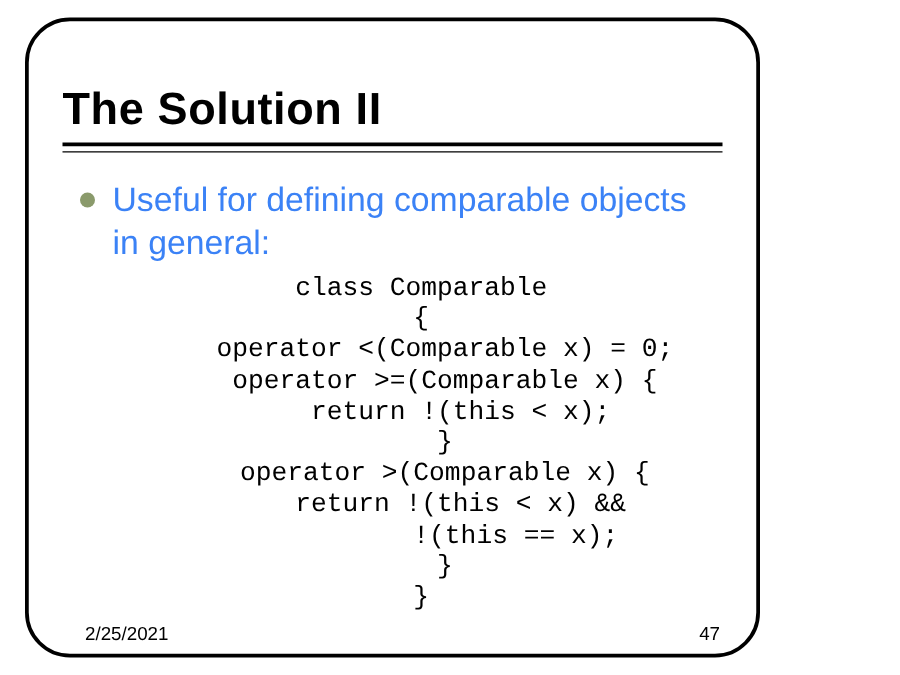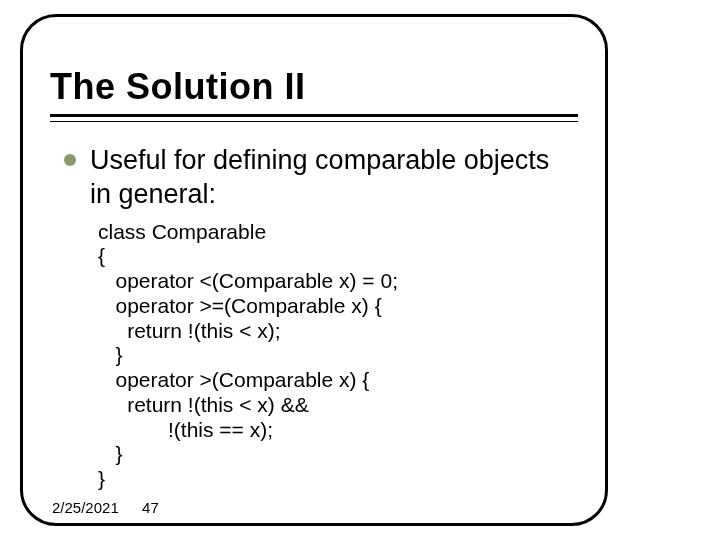--- a/index.html
+++ b/index.html
@@ -60,41 +60,43 @@
     width: 12px;
     height: 12px;
     border-radius: 50%;
     background: #8a9a6b;
     margin-top: 10px;
     margin-right: 14px;
     flex: 0 0 auto;
   }
   .bullet-text {
     font-size: 27px;
-    color: #000000;
+    color: #3b82f6;
     line-height: 1.25;
   }
   .code {
-    font-family: Liberation Sans, sans-serif;
+    font-family: Liberation Mono, monospace;
     font-size: 21px;
     white-space: pre;
     color: #000;
     margin: 8px 0 0 34px;
     line-height: 1.18;
+    text-align: center;
   }
   .footer {
     position: absolute;
-    left: 0;
+    left: 16px;
     right: 0;
     bottom: 24px;
     display: flex;
     align-items: baseline;
     font-size: 15px;
     color: #000;
     padding: 0 52px;
+    justify-content: space-between;
   }
   .footer .date { flex: 0 0 auto; }
   .footer .course { flex: 1 1 auto; text-align: center; }
   .footer .page { flex: 0 0 auto; text-align: right; min-width: 40px; }
 </style>
 </head>
 <body>
 
 <div class="slide">
   <div class="frame"></div>

